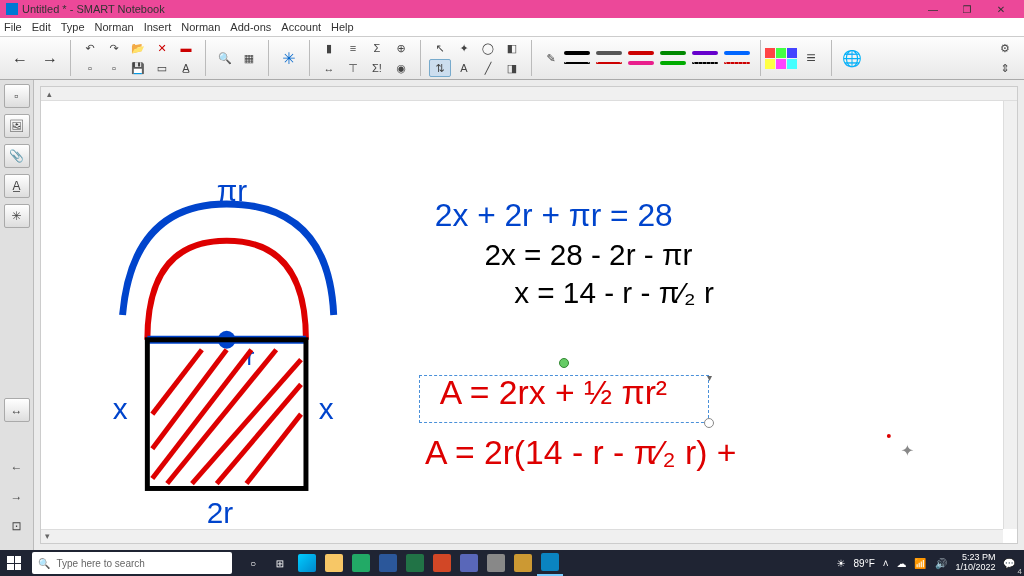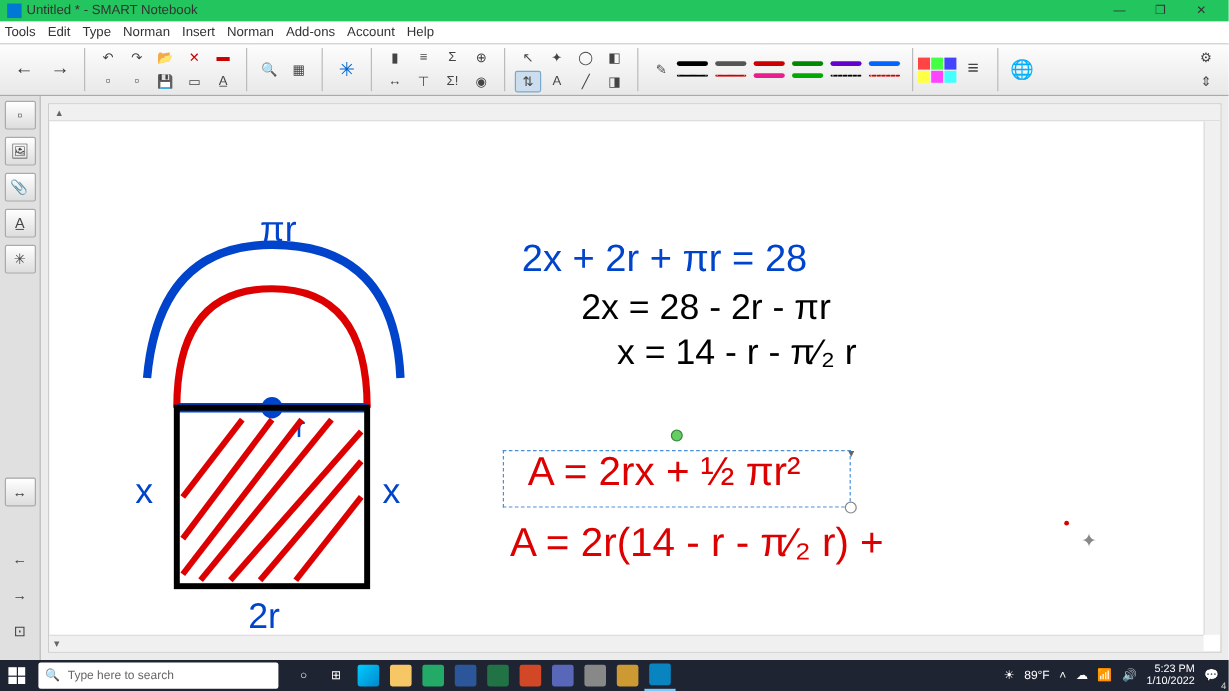--- a/index.html
+++ b/index.html
@@ -1,17 +1,17 @@
 <!DOCTYPE html>
 <html><head>
 <meta charset="utf-8">
 <style>
 *{margin:0;padding:0;box-sizing:border-box;font-family:"Segoe UI",Tahoma,sans-serif;}
 body{width:1024px;height:576px;overflow:hidden;background:#fff;position:relative;}
-.titlebar{height:18px;background:#22c55e;display:flex;align-items:center;padding:0 6px;font-size:11px;color:#333;}
+.titlebar{height:18px;background:#ec4899;display:flex;align-items:center;padding:0 6px;font-size:11px;color:#333;}
 .titlebar .icon{width:12px;height:12px;background:#0078d4;margin-right:4px;display:inline-block;}
 .titlebar .spacer{flex:1;}
 .winbtn{width:34px;height:18px;display:flex;align-items:center;justify-content:center;font-size:10px;color:#333;}
 .menubar{height:18px;background:#fff;display:flex;align-items:center;padding:0 4px;font-size:11px;color:#333;gap:10px;}
 .toolbar{height:44px;background:linear-gradient(#fdfdfd,#e8e8e8);border-top:1px solid #ccc;border-bottom:1px solid #aaa;display:flex;align-items:center;padding:0 6px;gap:2px;}
 .tb-group{display:flex;flex-direction:column;gap:2px;padding:2px;}
 .tb-group.single{flex-direction:row;align-items:center;}
 .tb-row{display:flex;gap:2px;}
 .tb-btn{width:22px;height:18px;display:flex;align-items:center;justify-content:center;font-size:11px;color:#444;border:1px solid transparent;border-radius:2px;}
 .tb-btn.big{width:28px;height:36px;font-size:16px;}
@@ -51,21 +51,21 @@
 <div class="titlebar">
   <span class="icon"></span>
   <span>Untitled * - SMART Notebook</span>
   <span class="spacer"></span>
   <div class="winbtn">—</div>
   <div class="winbtn">❐</div>
   <div class="winbtn">✕</div>
 </div>
 
 <div class="menubar">
-  <span>Tools</span>
+  <span>File</span>
   <span>Edit</span>
   <span>Type</span>
   <span>Norman</span>
   <span>Insert</span>
   <span>Norman</span>
   <span>Add-ons</span>
   <span>Account</span>
   <span>Help</span>
 </div>
 

